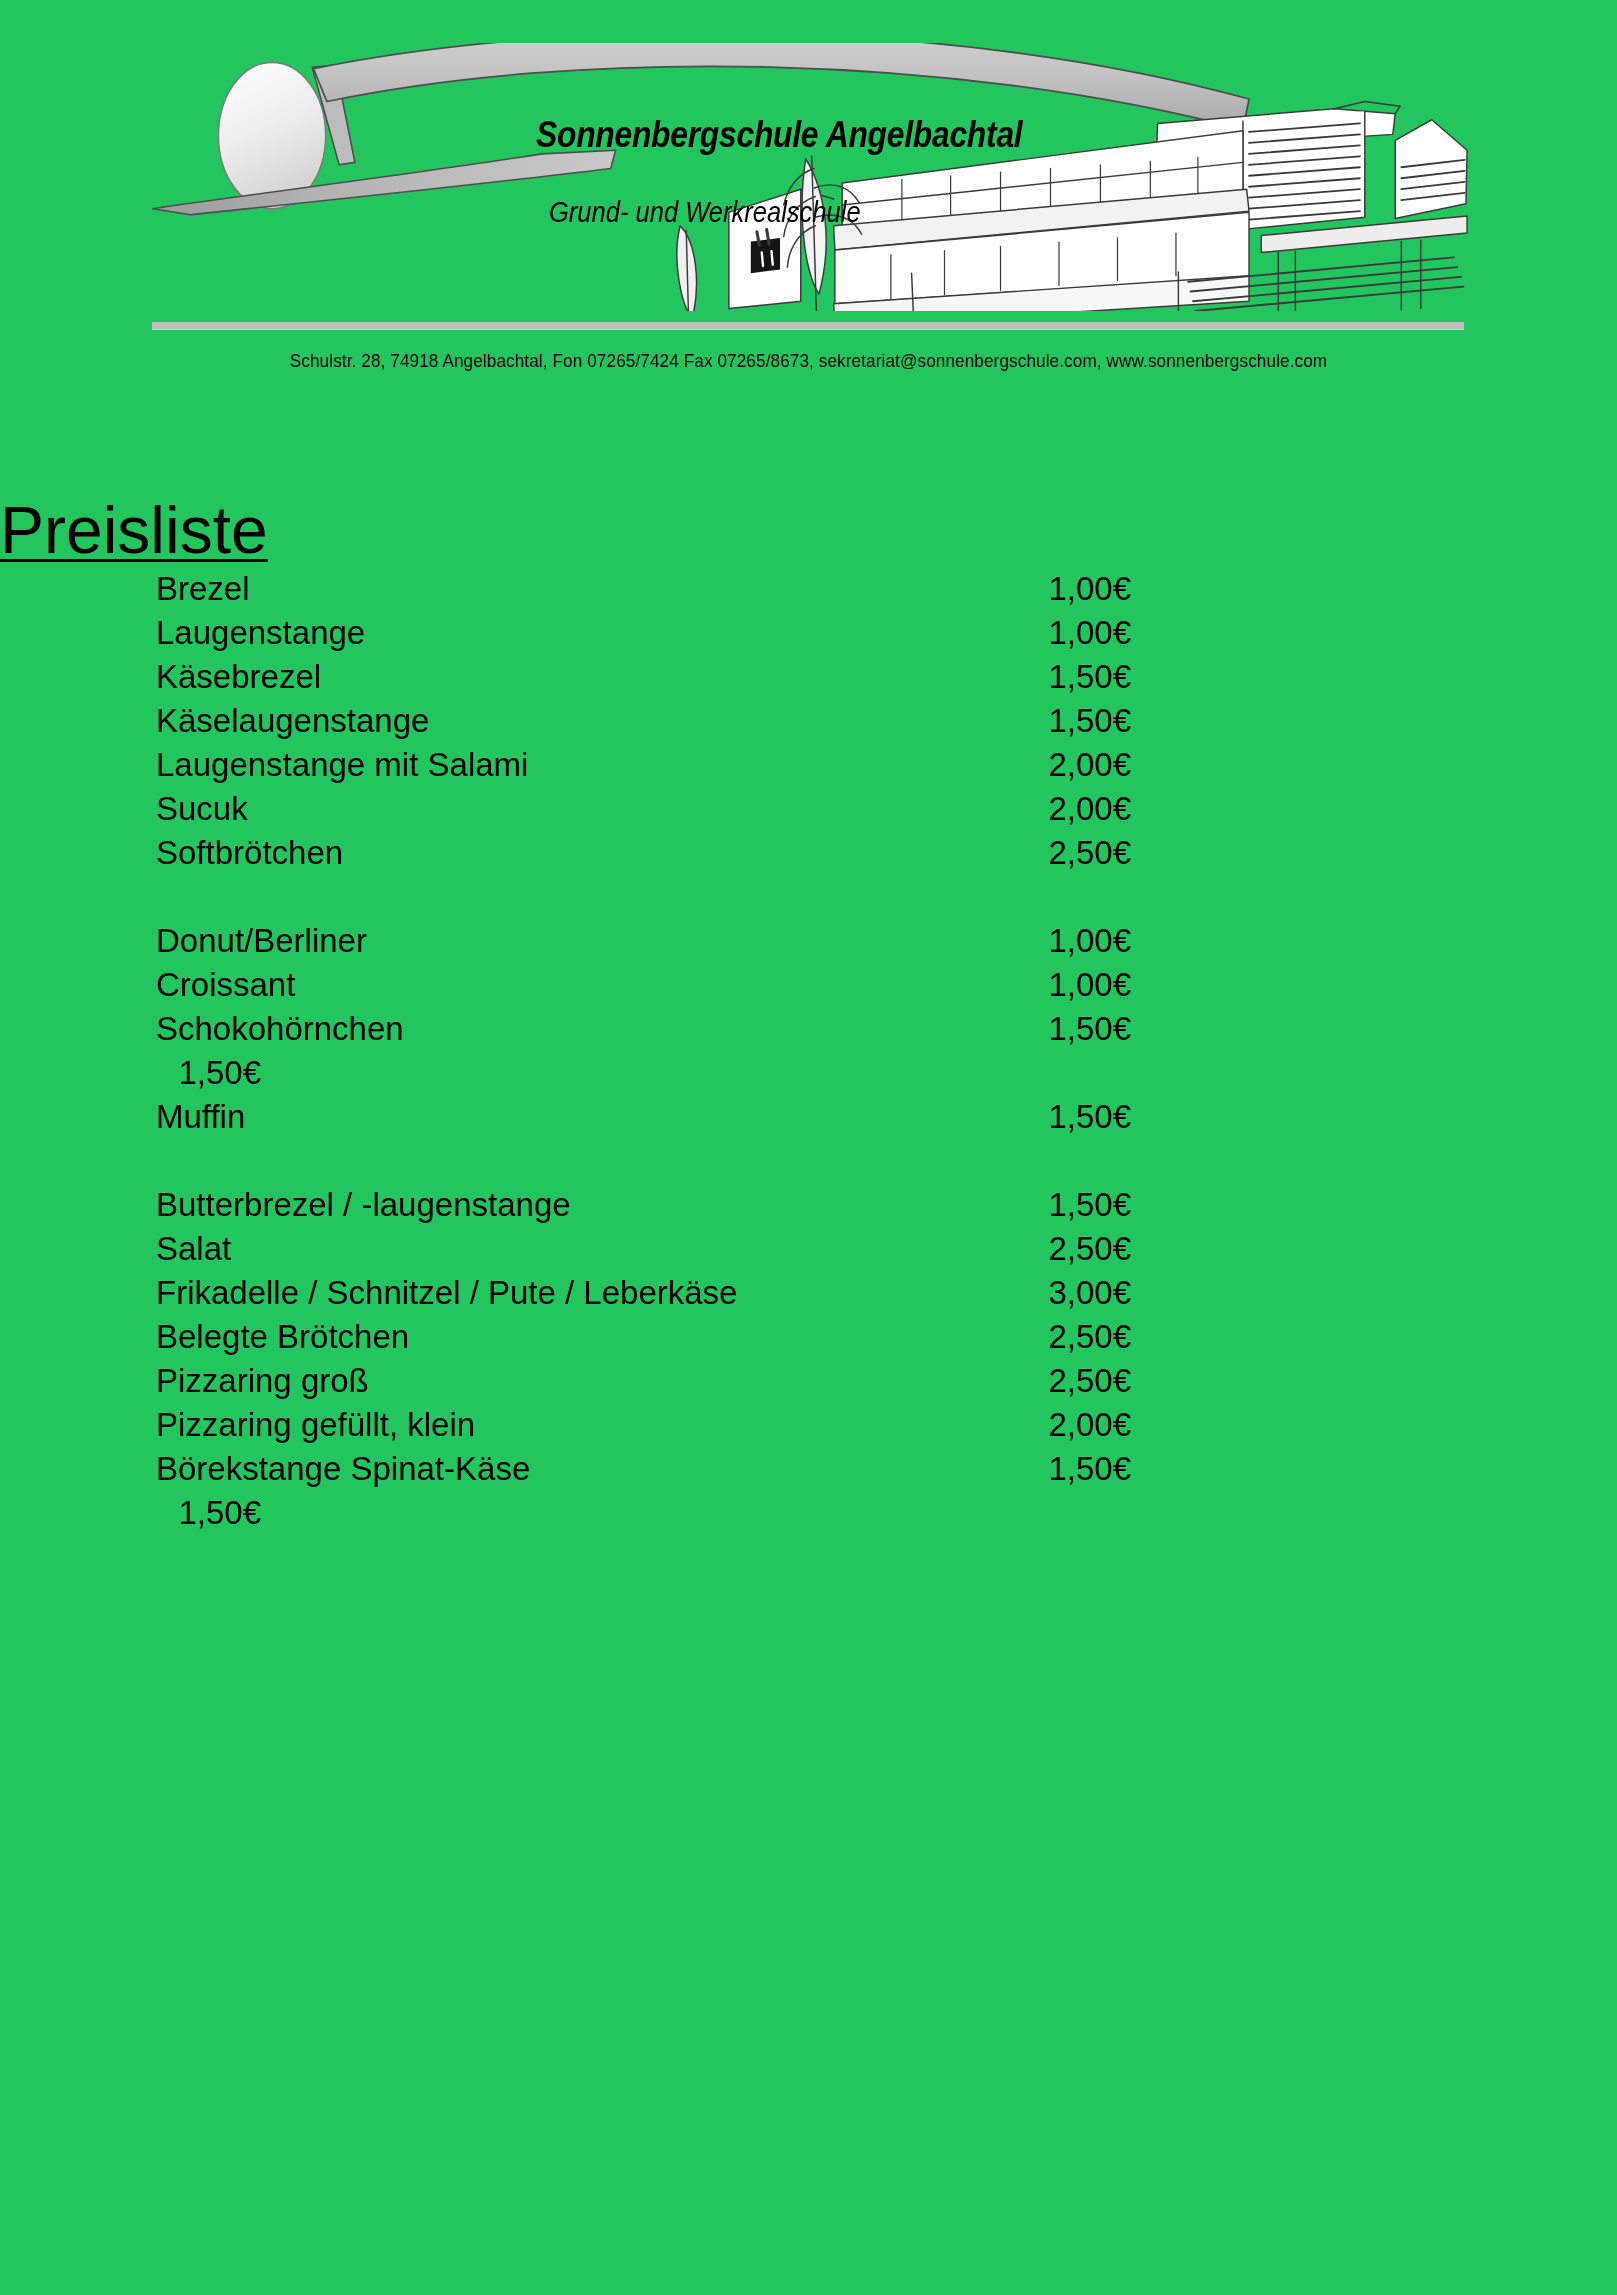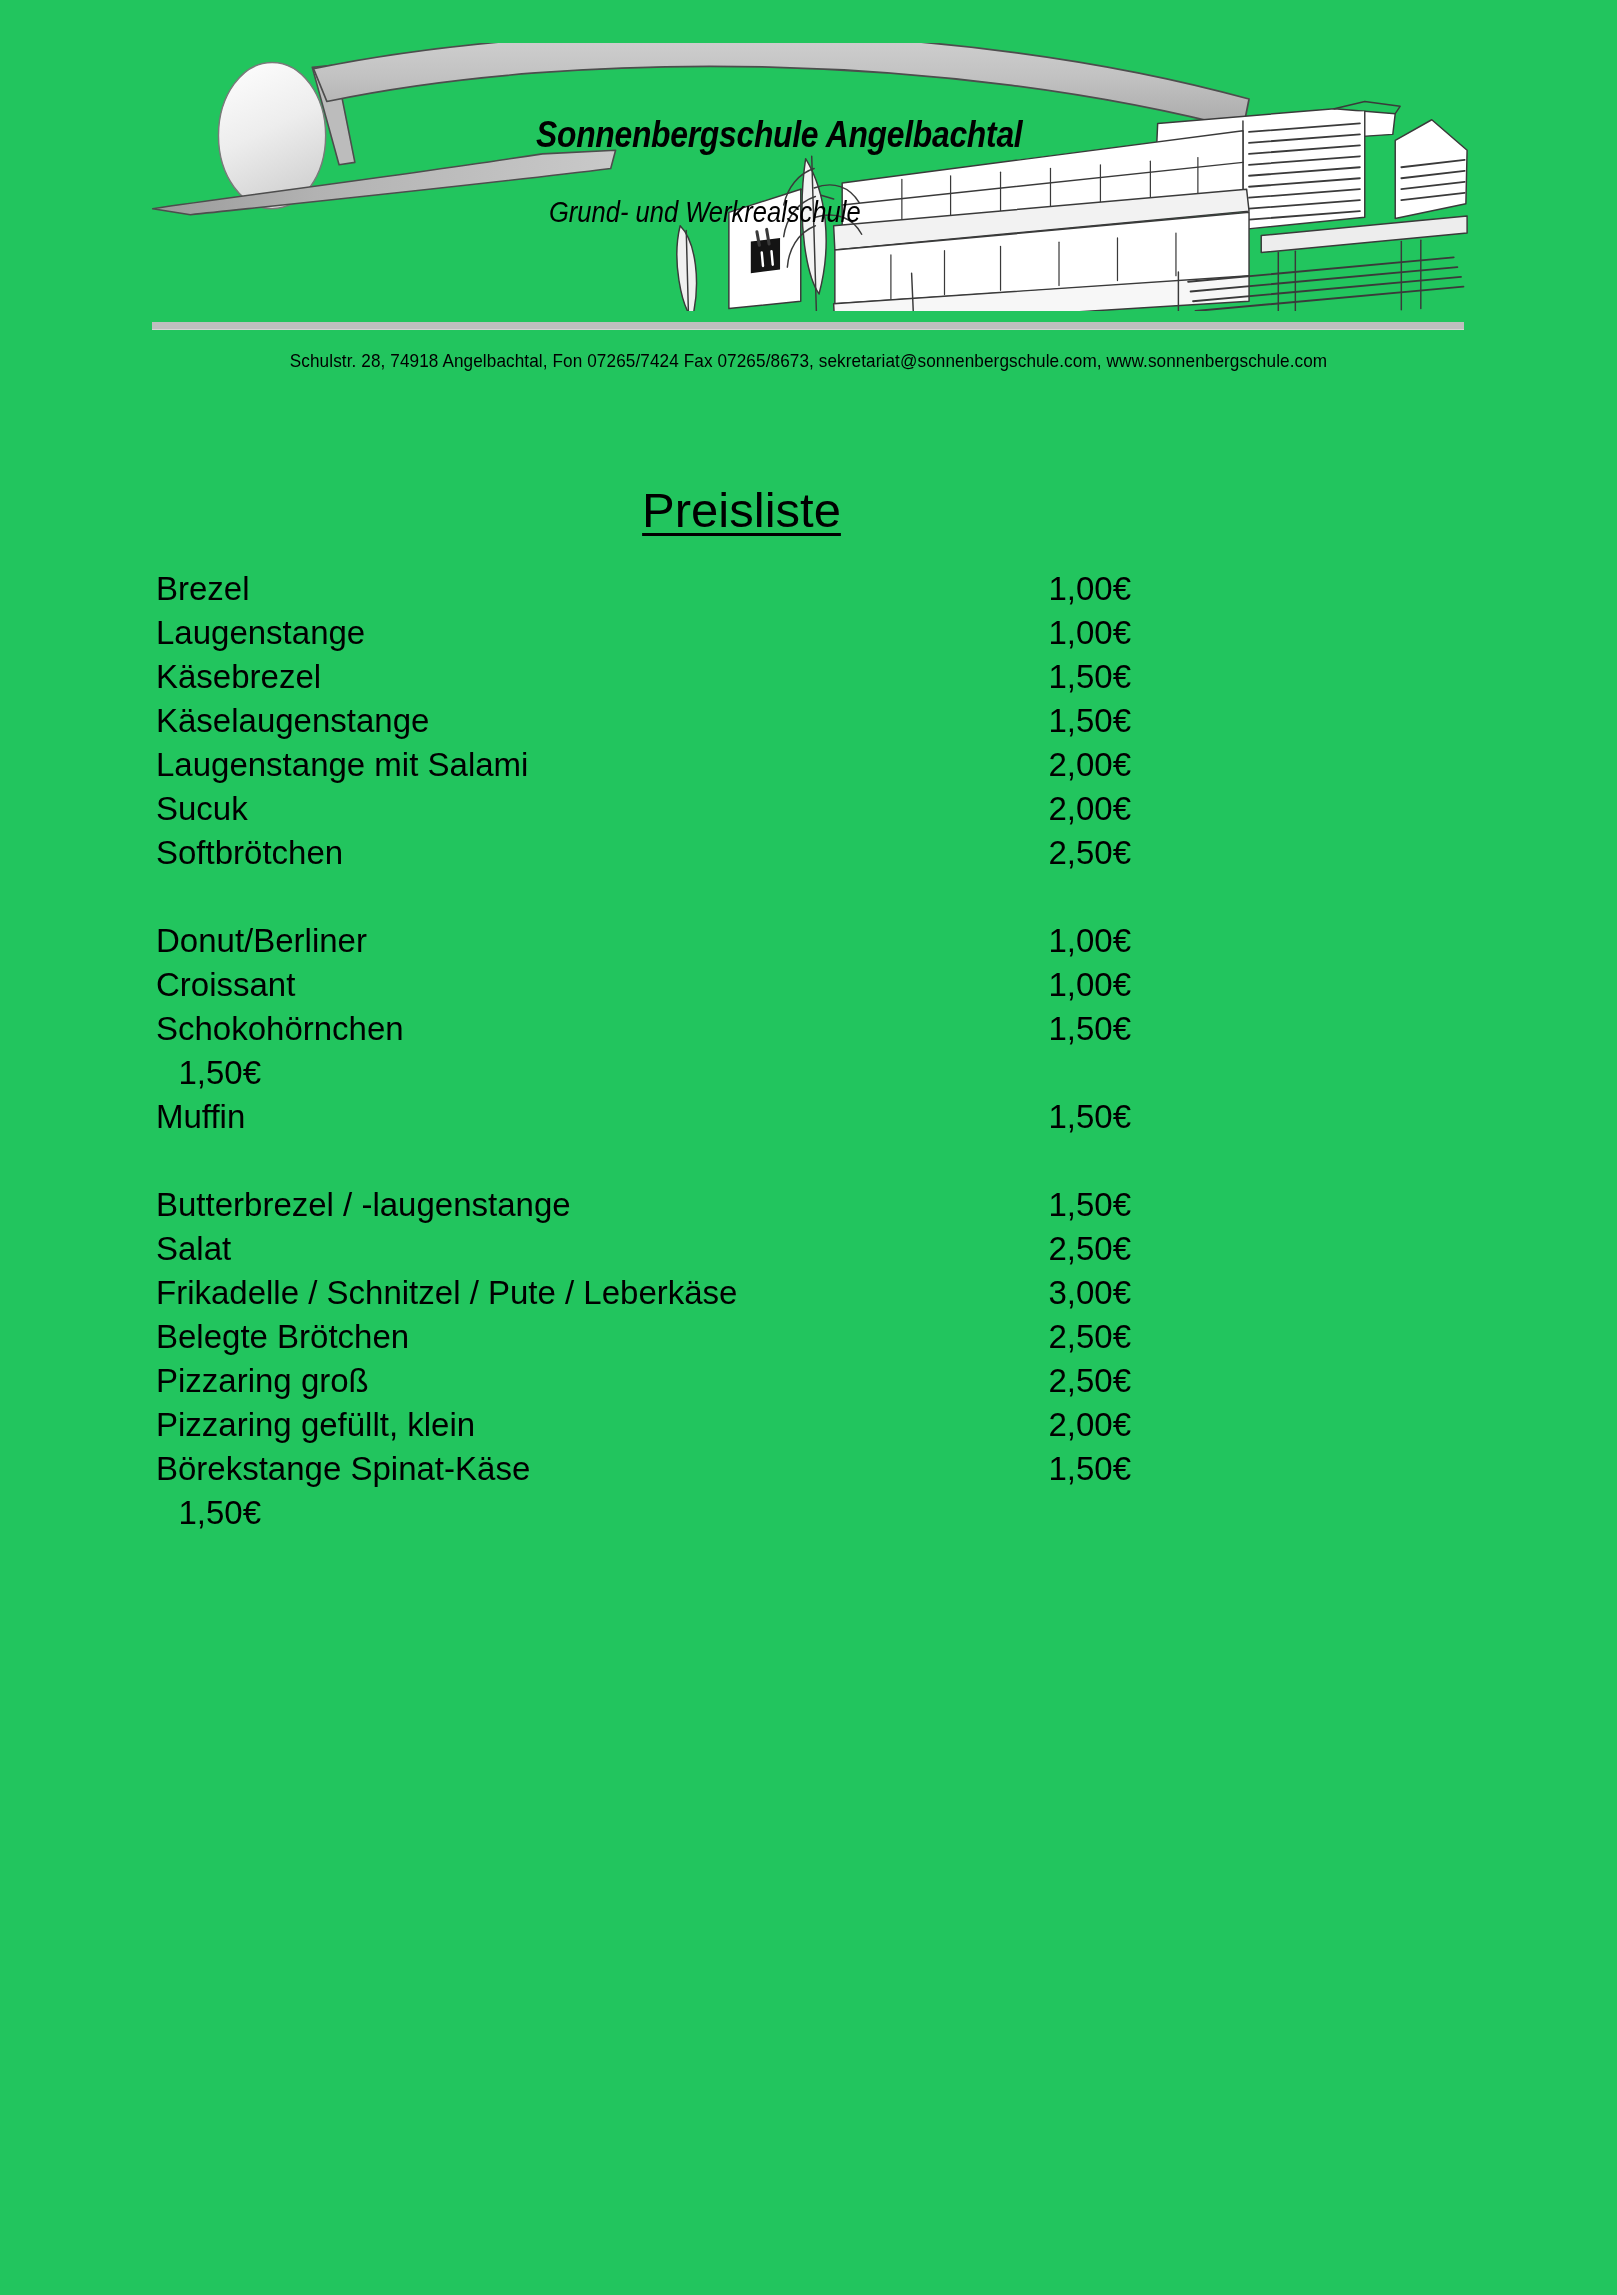--- a/index.html
+++ b/index.html
@@ -92,23 +92,23 @@
     white-space: nowrap;
     line-height: 1.1;
   }
 
   
   .doc-title {
     position: absolute;
     left: 0;
     top: 452px;
     width: 1483px;
-    text-align: center;
-    font-family: "Liberation Sans", sans-serif;
-    font-size: 49px;
+    text-align: left;
+    font-family: "Liberation Sans", sans-serif;
+    font-size: 66px;
     font-weight: 400;
     line-height: 1.05;
   }
   .doc-title span {
     text-decoration: underline;
     text-underline-offset: 5.5px;
     text-decoration-thickness: 3px;
   }
 
   

